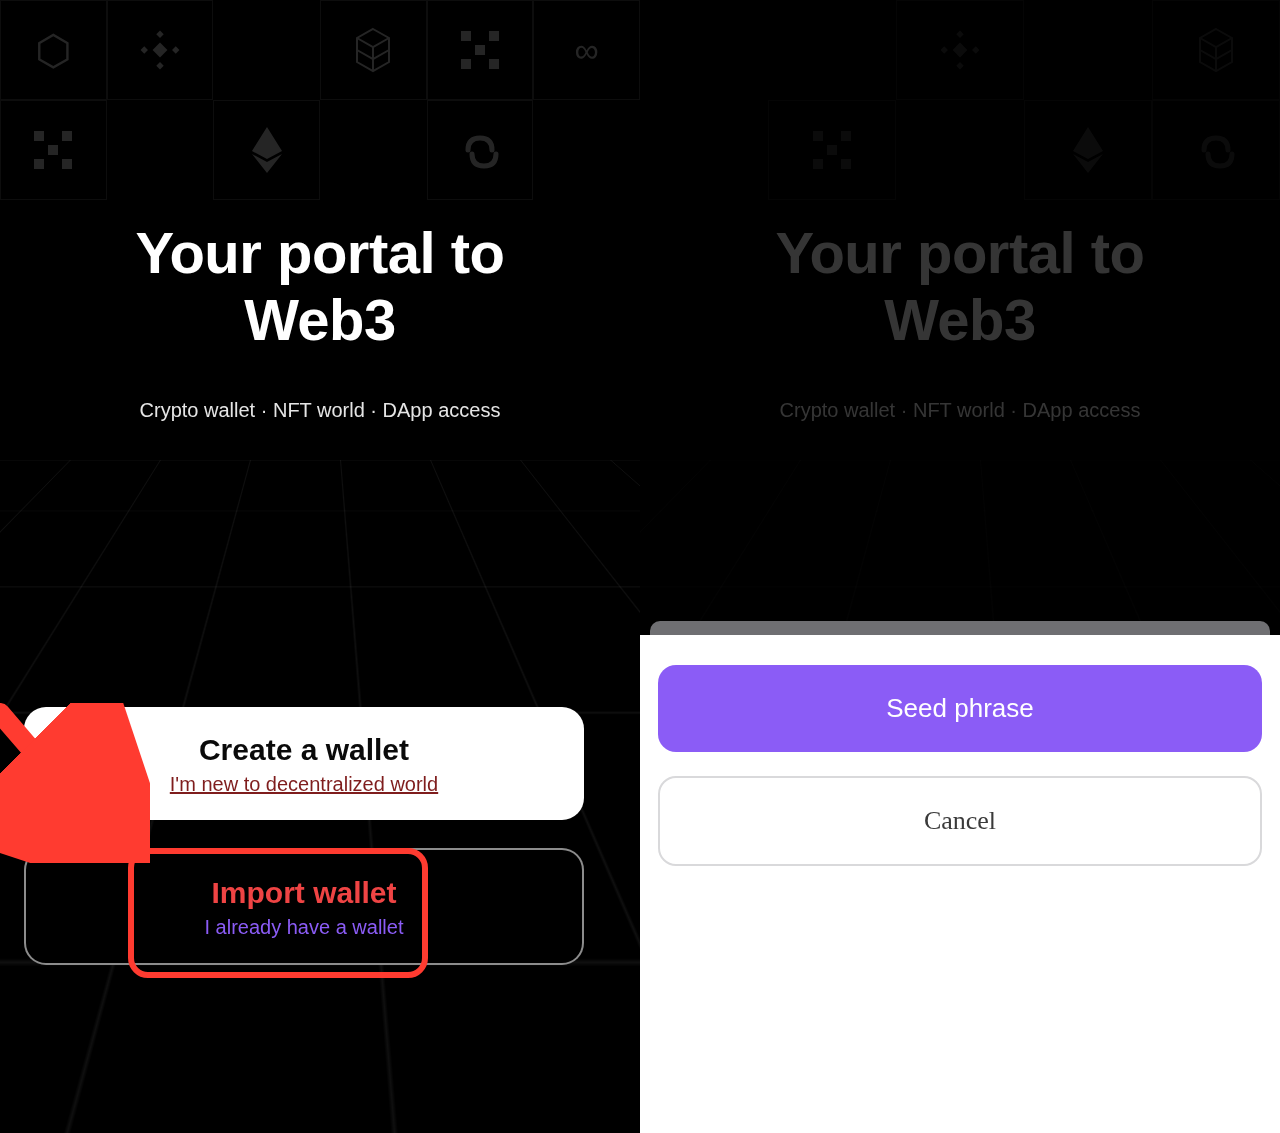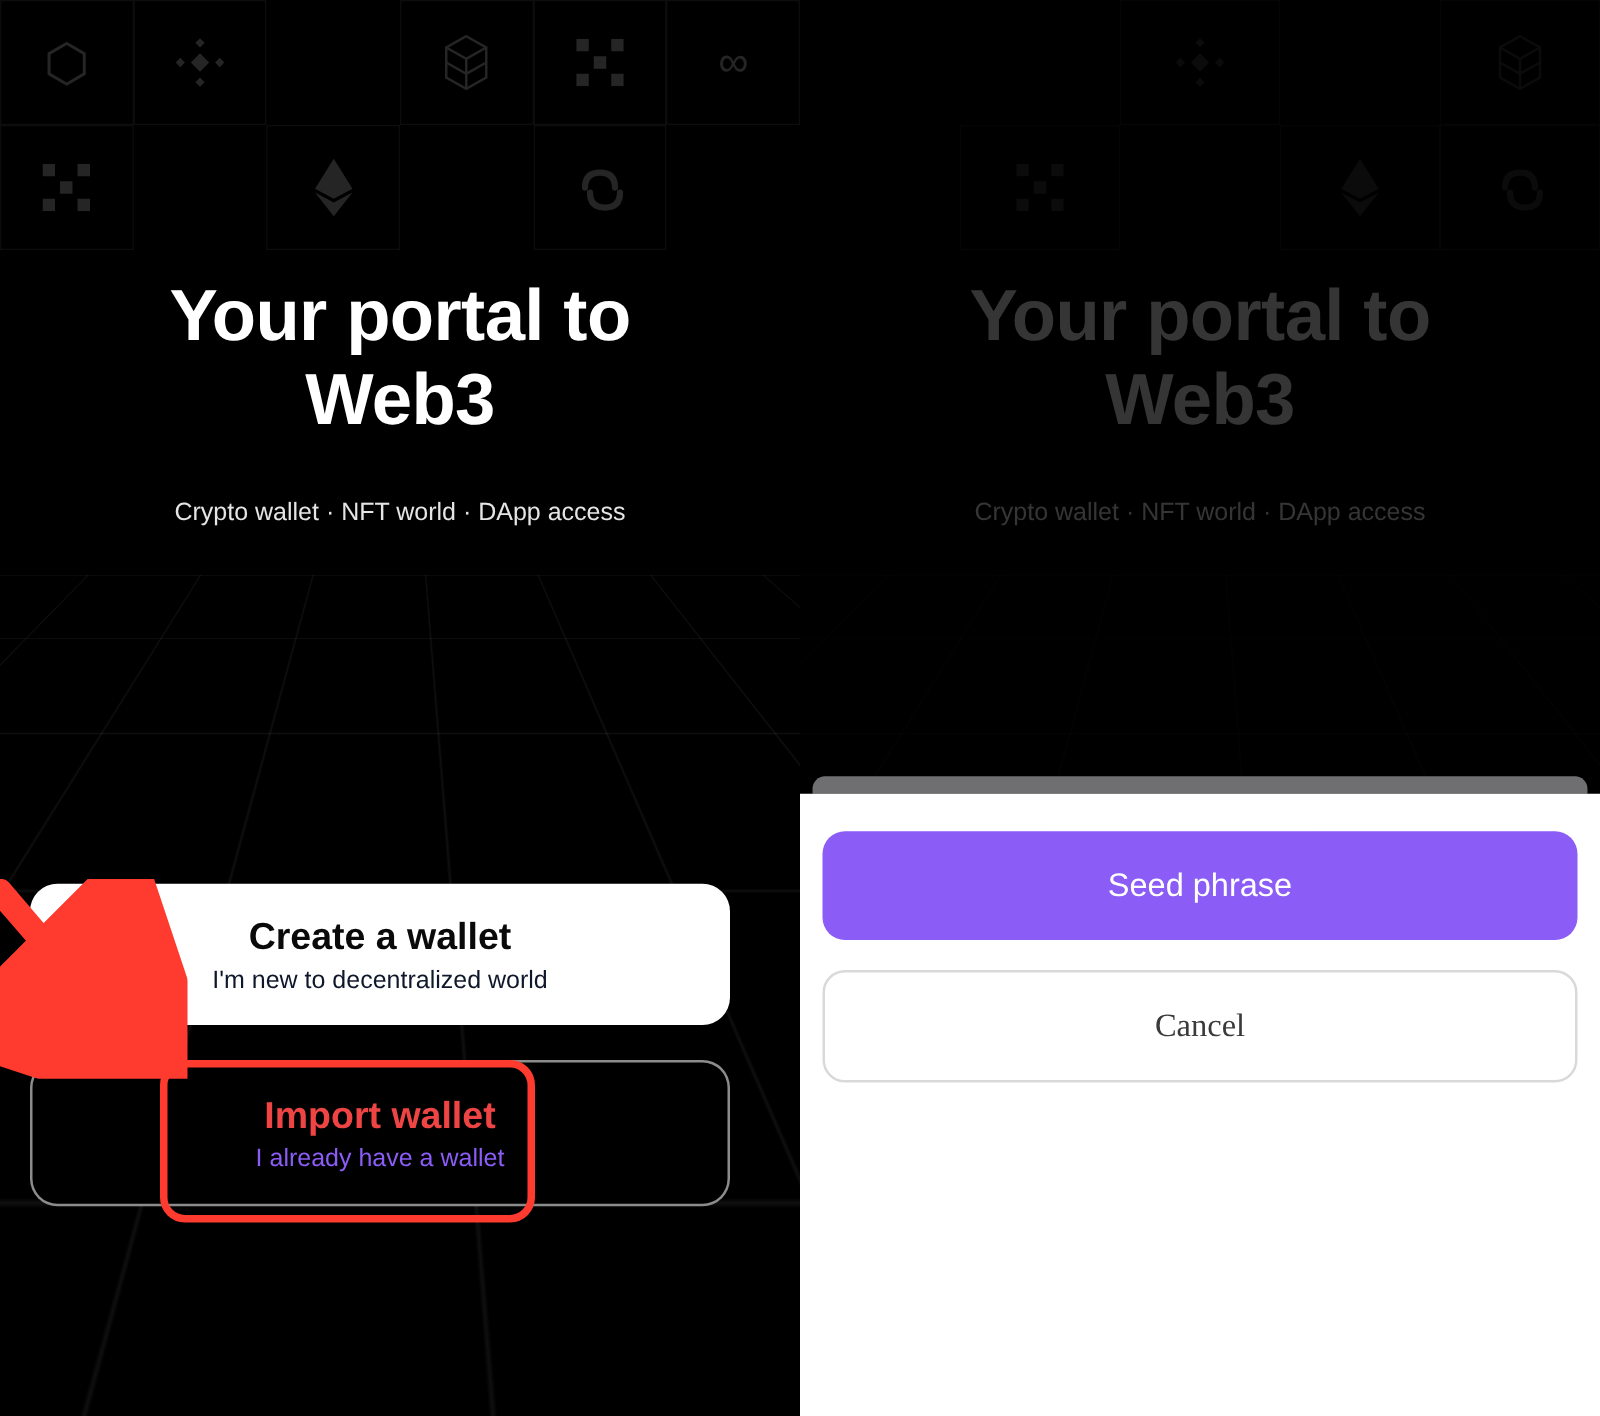--- a/index.html
+++ b/index.html
@@ -33,21 +33,21 @@
 }
 
 
 .btn-stack { position: absolute; bottom: 140px; left: 0; width: 100%; padding: 0 0; margin-left: 24px; }
 .btn-card { margin: 0 0 28px 0; border-radius: 22px; padding: 26px 20px 24px; text-align: center; width: 560px; margin-left: 0; }
 .btn-card.white { background: #fff; }
 .btn-card.black { background: #000; border: 2px solid rgba(255,255,255,0.55); width: 560px; }
 .btn-card .title { font-size: 30px; font-weight: 700; }
 .btn-card .desc { font-size: 20px; margin-top: 6px; }
 .btn-card.white .title { color: #0a0a0a; }
-.btn-card.white .desc { color: #0f172a; }
+.btn-card.white .desc { color: #7f1d1d; text-decoration: underline; }
 .btn-card.black .title { color: #ef4444; }
 .btn-card.black .desc { color: #8b5cf6; }
 
 
 .highlight { position: absolute; border: 6px solid #ff3b30; border-radius: 20px; width: 300px; height: 130px; bottom: 155px; left: 128px; pointer-events: none; }
 
 
 .arrow { position: absolute; left: -10px; bottom: 270px; width: 160px; height: 160px; pointer-events: none; }
 
 

